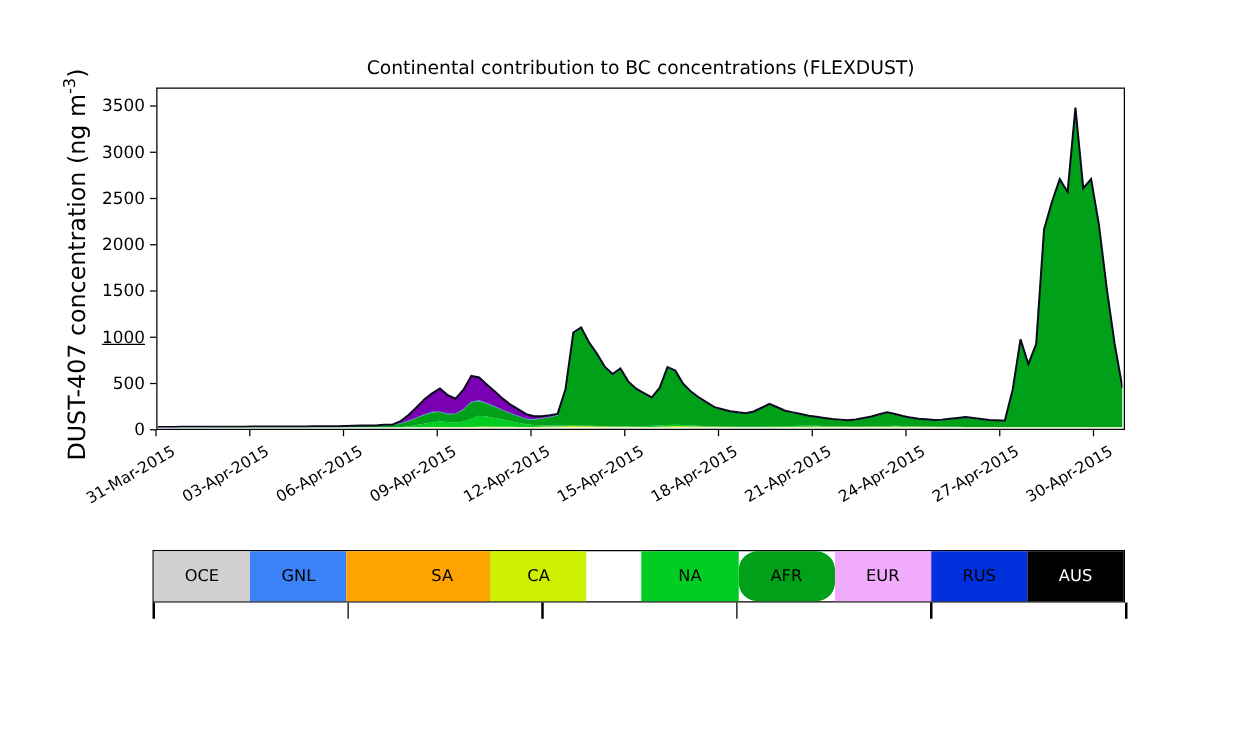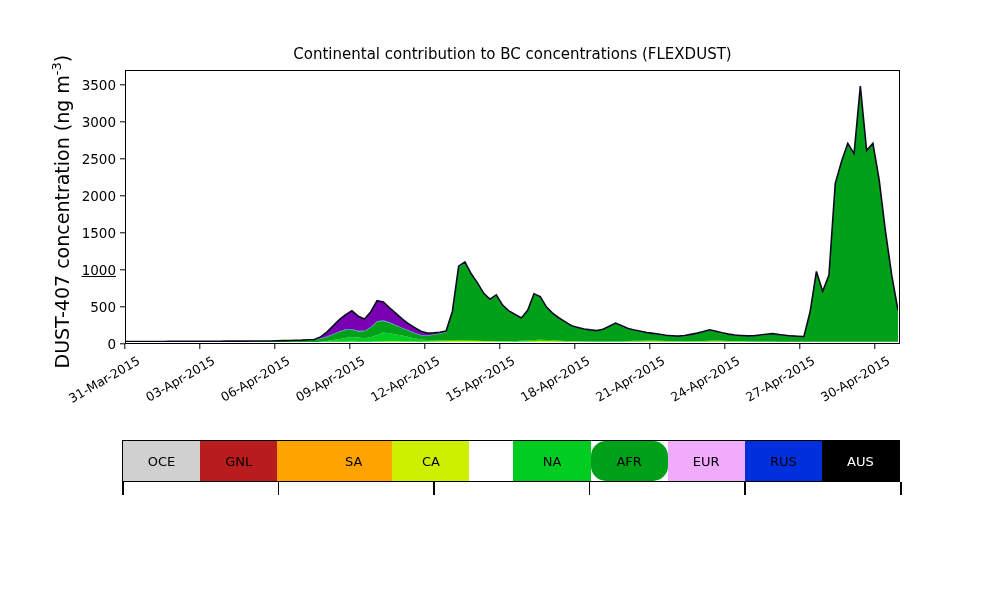--- a/index.html
+++ b/index.html
@@ -180,21 +180,21 @@
       <div class="xtick-mark" style="left: 675.025px;"></div>
       <div class="xtick-label" style="left: 685.025px;">27-Apr-2015</div>
       <div class="xtick-mark" style="left: 749.967px;"></div>
       <div class="xtick-label" style="left: 759.967px;">30-Apr-2015</div>
     </div>
 
   <div class="cbar" id="cbar">
       <div class="cbar-cell" style="background: rgb(208, 208, 208);">
         <span>OCE</span>
       </div>
-      <div class="cbar-cell" style="background: #b91c1c;">
+      <div class="cbar-cell" style="background: #3b82f6;">
         <span>GNL</span>
       </div>
       <div class="cbar-cell" style="background: rgb(255, 163, 0); padding-left: 38px;">
         <span>SA</span>
       </div>
       <div class="cbar-cell" style="background: rgb(204, 240, 0);">
         <span>CA</span>
       </div>
       <div class="cbar-cell" style="background: rgb(0, 204, 34); margin-left: 44px;">
         <span>NA</span>

